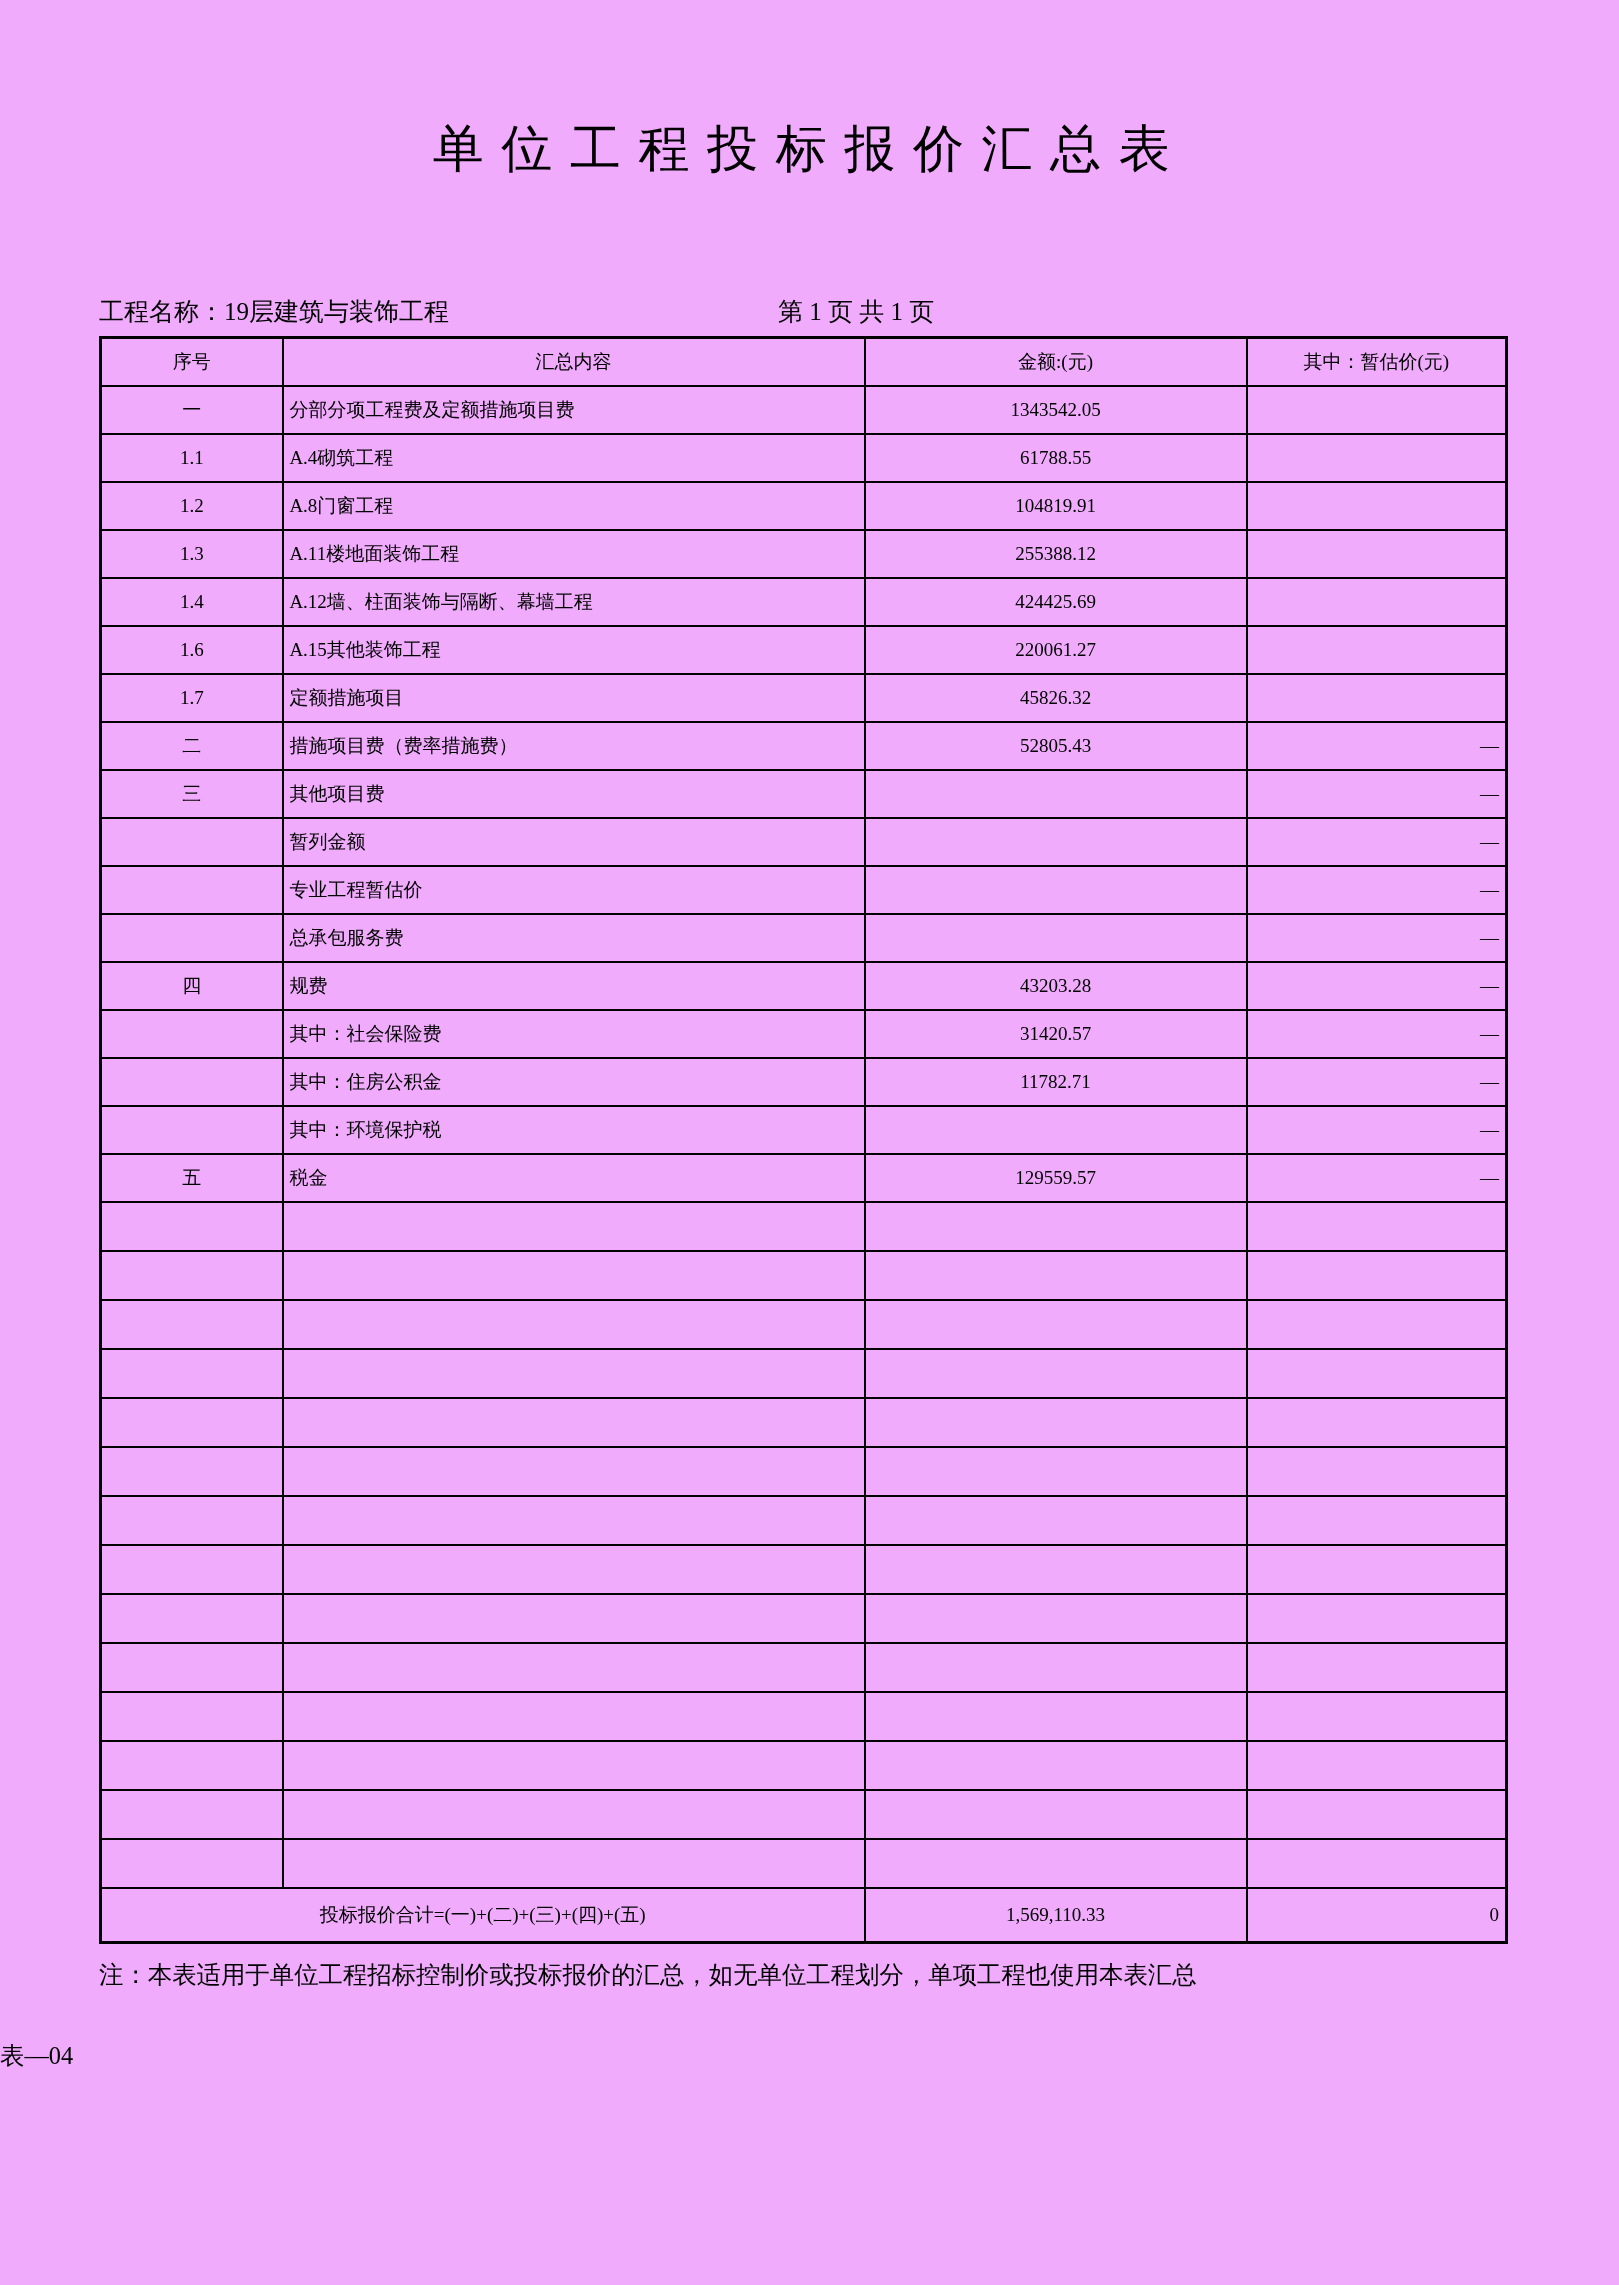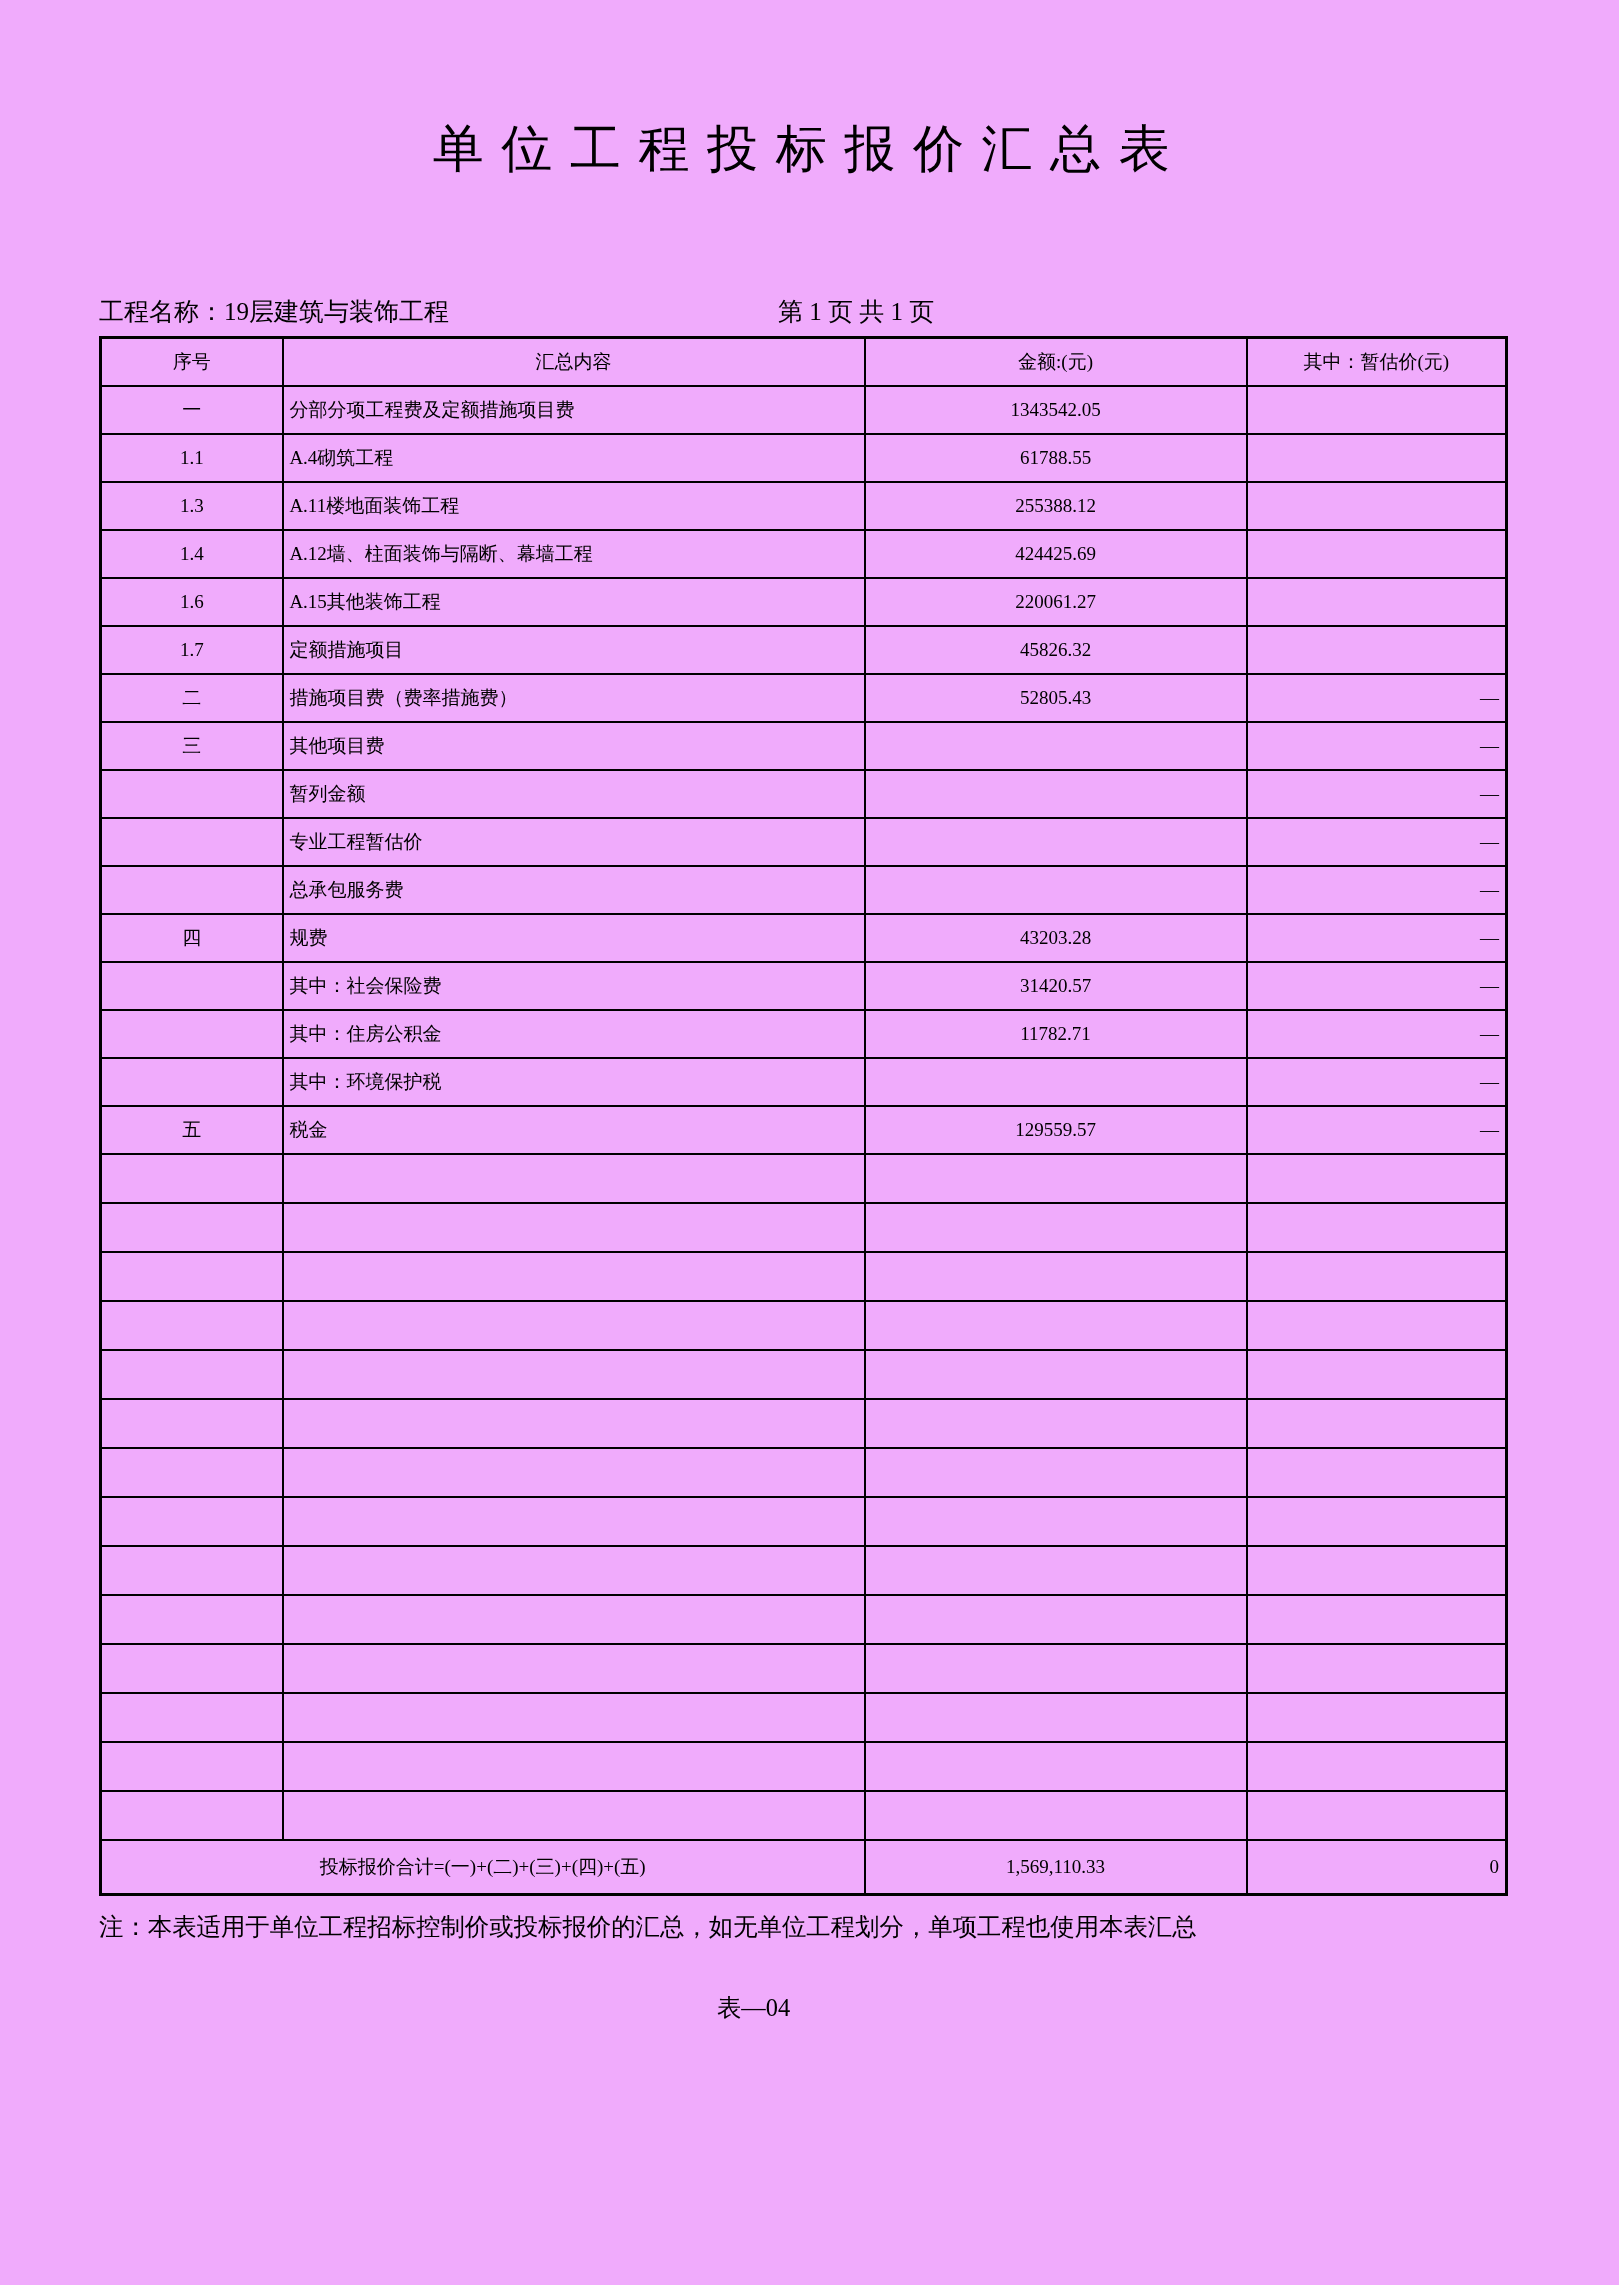--- a/index.html
+++ b/index.html
@@ -58,21 +58,21 @@
   td.amount-cell   { text-align: center; padding-right: 4.9px; border-radius: 21px; }
   td.estimate-cell { text-align: right; padding-right: 7.8px; }
   td.total-label-cell { text-align: center; }
   .footnote {
     margin: 15.6px 113px 0 99px;
     font-size: 24.4px;
     line-height: 31px;
   }
   .form-code {
     margin: 50px 113px 0 0;
-    text-align: center;
+    text-align: left;
     font-size: 24.4px;
     line-height: 31px;
   }
 </style>
 </head>
 <body>
 
 <div class="doc">
 
   <div class="title">单位工程投标报价汇总表</div>
@@ -104,20 +104,26 @@
           <td class="amount-cell">1343542.05</td>
           <td class="estimate-cell"></td>
         </tr>
         <tr class="data-row">
           <td class="seq-cell">1.1</td>
           <td class="content-cell">A.4砌筑工程</td>
           <td class="amount-cell">61788.55</td>
           <td class="estimate-cell"></td>
         </tr>
         <tr class="data-row">
+          <td class="seq-cell">1.2</td>
+          <td class="content-cell">A.8门窗工程</td>
+          <td class="amount-cell">104819.91</td>
+          <td class="estimate-cell"></td>
+        </tr>
+        <tr class="data-row">
           <td class="seq-cell">1.3</td>
           <td class="content-cell">A.11楼地面装饰工程</td>
           <td class="amount-cell">255388.12</td>
           <td class="estimate-cell"></td>
         </tr>
         <tr class="data-row">
           <td class="seq-cell">1.4</td>
           <td class="content-cell">A.12墙、柱面装饰与隔断、幕墙工程</td>
           <td class="amount-cell">424425.69</td>
           <td class="estimate-cell"></td>

